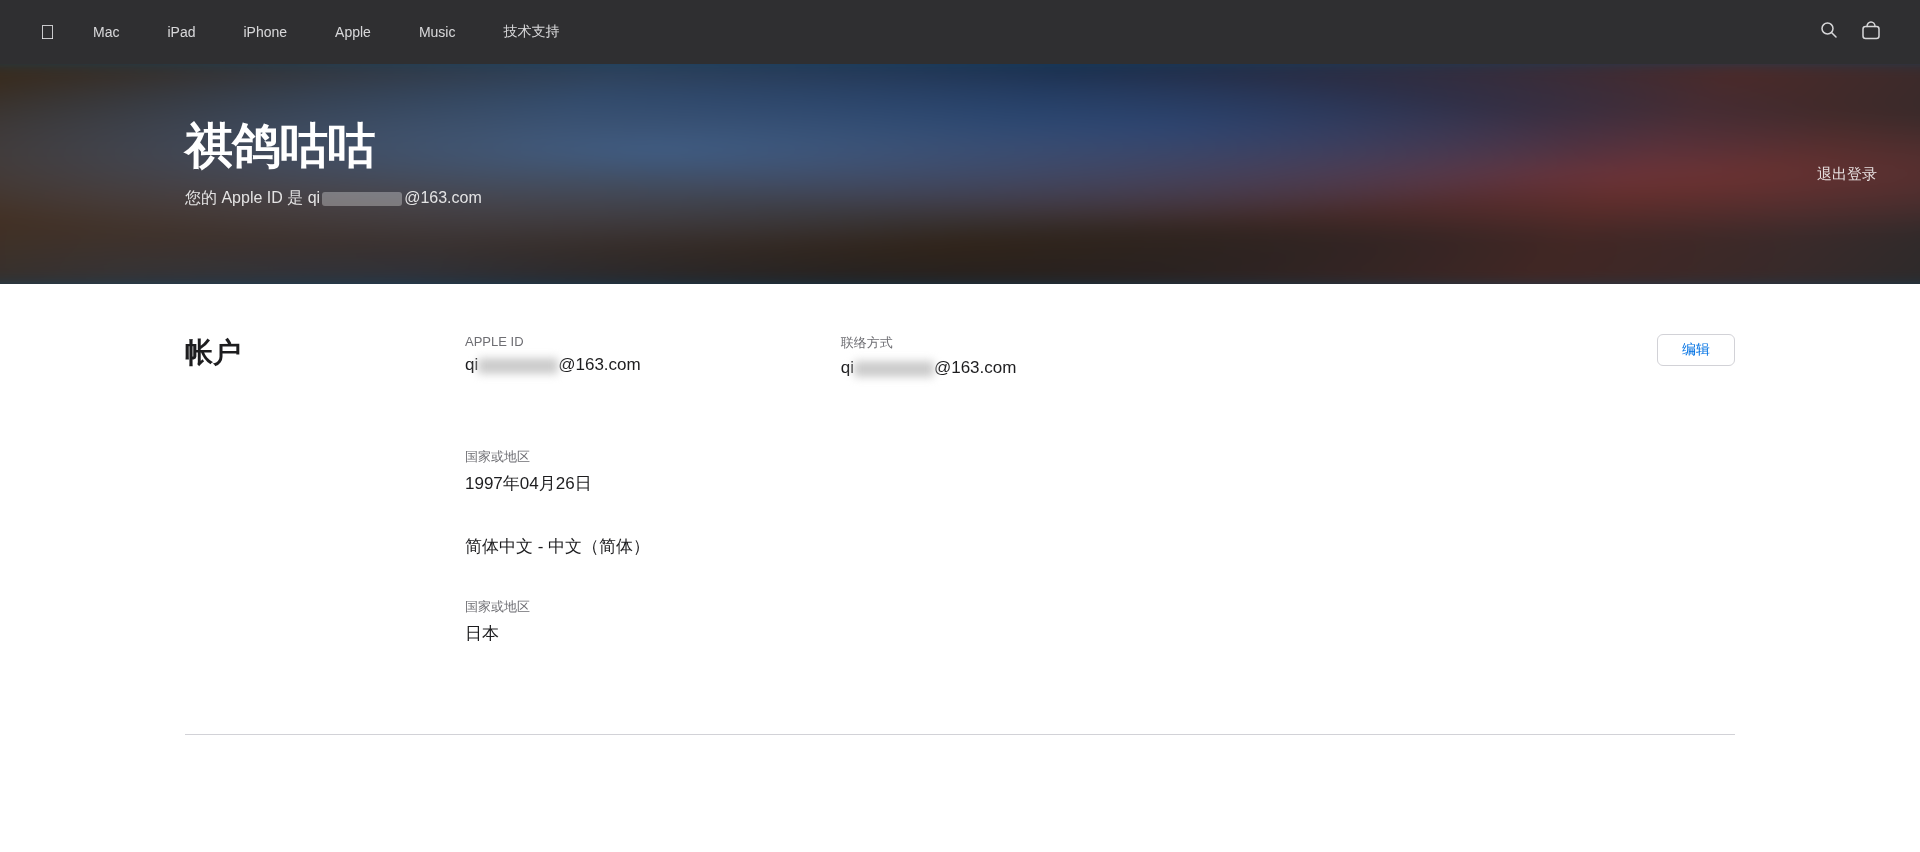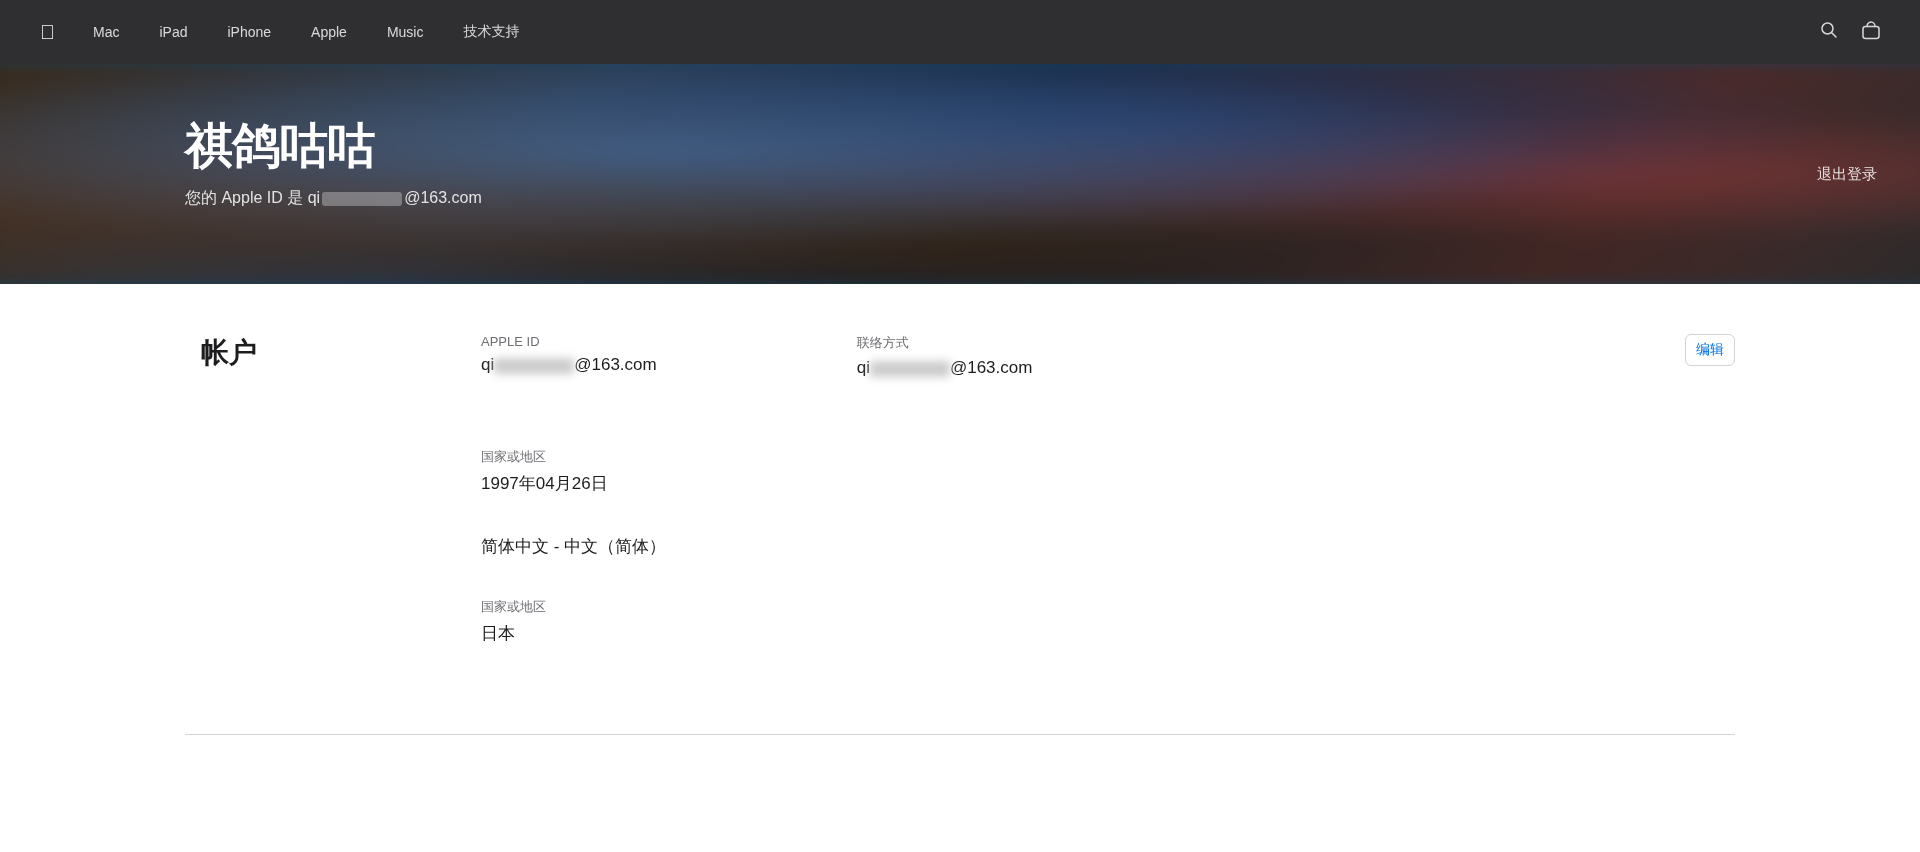--- a/index.html
+++ b/index.html
@@ -12,21 +12,21 @@
       height: 64px;
       display: flex;
       align-items: center;
       justify-content: space-between;
       padding: 0 40px;
       position: relative;
       z-index: 100;
     }
     .nav-left { display: flex; align-items: center; gap: 0; }
     .apple-logo { color: #f5f5f7; font-size: 20px; margin-right: 20px; cursor: pointer; }
-    .nav-links { display: flex; align-items: center; gap: 4px; text-align: right; }
+    .nav-links { display: flex; align-items: center; gap: 12px; text-align: right; }
     .nav-link {
       color: #f5f5f7;
       font-size: 14px;
       padding: 0 18px;
       height: 64px;
       display: flex;
       align-items: center;
       cursor: pointer;
       opacity: 0.85;
       white-space: nowrap;
@@ -98,21 +98,20 @@
     }
     .section-row {
       display: flex;
       padding: 0 185px;
       min-height: 400px;
     }
     .section-title-col {
       width: 280px;
       flex-shrink: 0;
       padding-top: 0;
-      margin-left: 16px;
     }
     .section-title {
       font-size: 28px;
       font-weight: 600;
       color: #1d1d1f;
     }
     .field-block {
       margin-bottom: 40px;
     }
     .field-label {
@@ -125,21 +124,21 @@
     }
     .field-value {
       font-size: 17px;
       color: #1d1d1f;
       font-weight: 400;
     }
     .edit-btn {
       border: 1px solid #d2d2d7;
       background: #fff;
       border-radius: 6px;
-      padding: 6px 10px;
+      padding: 6px 24px;
       font-size: 14px;
       color: #0071e3;
       cursor: pointer;
       margin-left: auto;
       align-self: flex-start;
     }
     .divider {
       height: 1px;
       background: #d2d2d7;
       margin: 0 185px;

